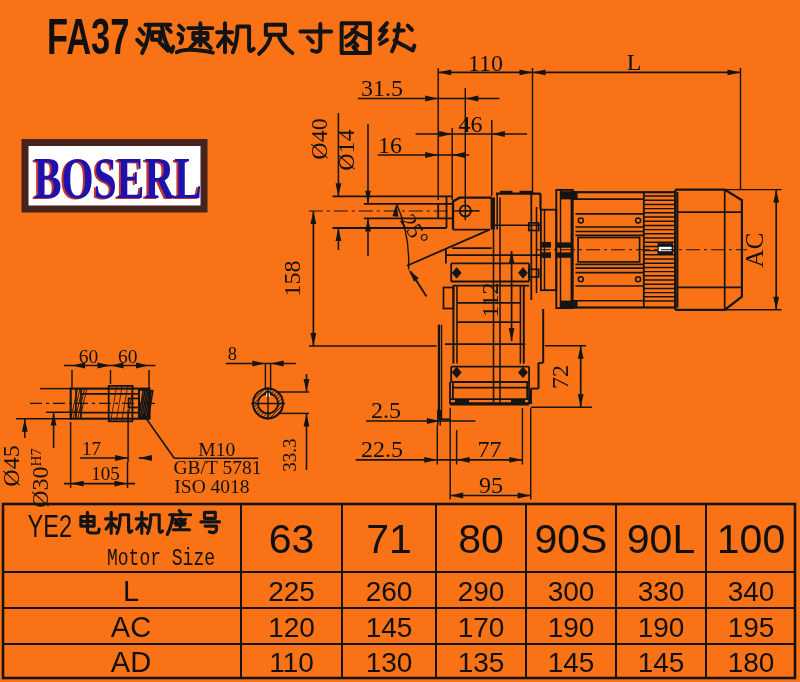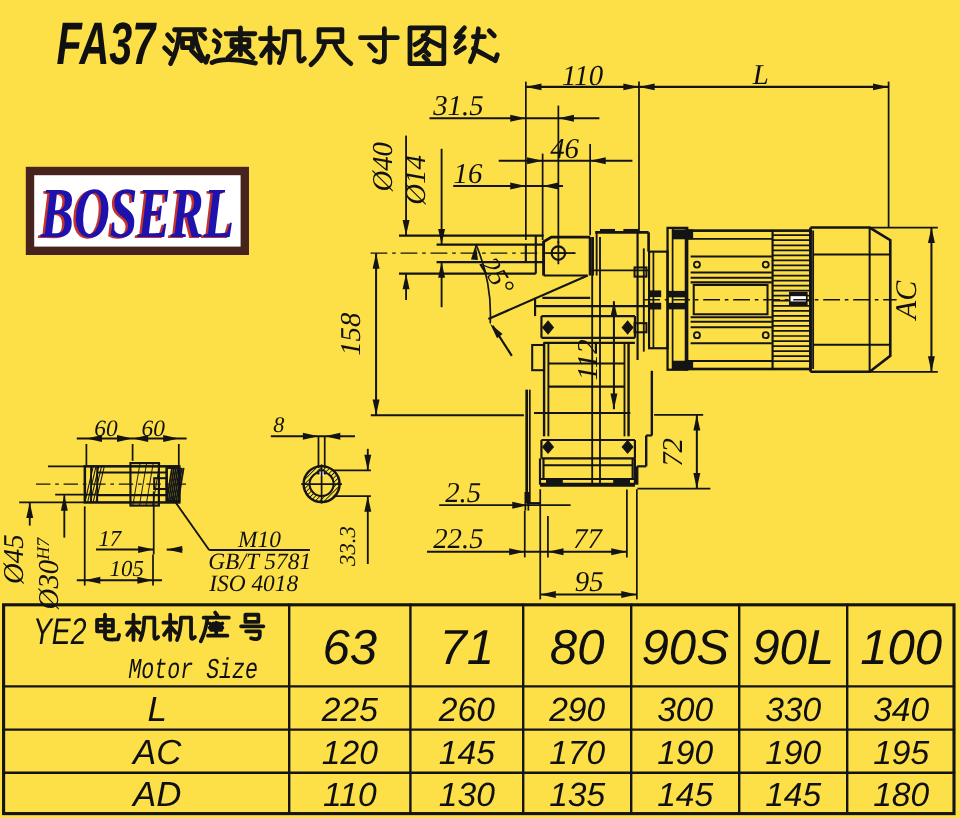--- a/index.html
+++ b/index.html
@@ -1,15 +1,15 @@
 <!DOCTYPE html>
 <html><head><meta charset="utf-8">
 <style>
 html,body{margin:0;padding:0;background:#ffffff;}
-#page{position:relative;width:800px;height:682px;background:#fde047;overflow:hidden;font-style:italic;}
+#page{position:relative;width:800px;height:682px;background:#f97316;overflow:hidden;}
 text{white-space:pre;}
 </style></head>
 <body>
 <div id="page">
 <svg width="800" height="682" viewBox="0 0 800 682">
 <text x="0.0" y="0.0" font-family="Liberation Sans" font-size="50" text-anchor="start" font-weight="bold" fill="#101010" transform="translate(47.0 53.5) scale(0.69 1)">FA37</text>
 <g transform="translate(133.0,16.5) scale(0.4150)">
         <path d="M16,30 L26,42 M10,56 L22,68 M30,20 H90 M40,20 C38,48 32,70 22,88 M46,38 H66 V56 H46 Z M70,24 C73,48 80,70 93,85 M93,85 L97,73 M64,62 L84,82 M82,28 L91,37" fill="none" stroke="#131313" stroke-width="9.6" stroke-linecap="round" stroke-linejoin="round"></path>
       </g>
 <g transform="translate(173.4,16.5) scale(0.4150)">

